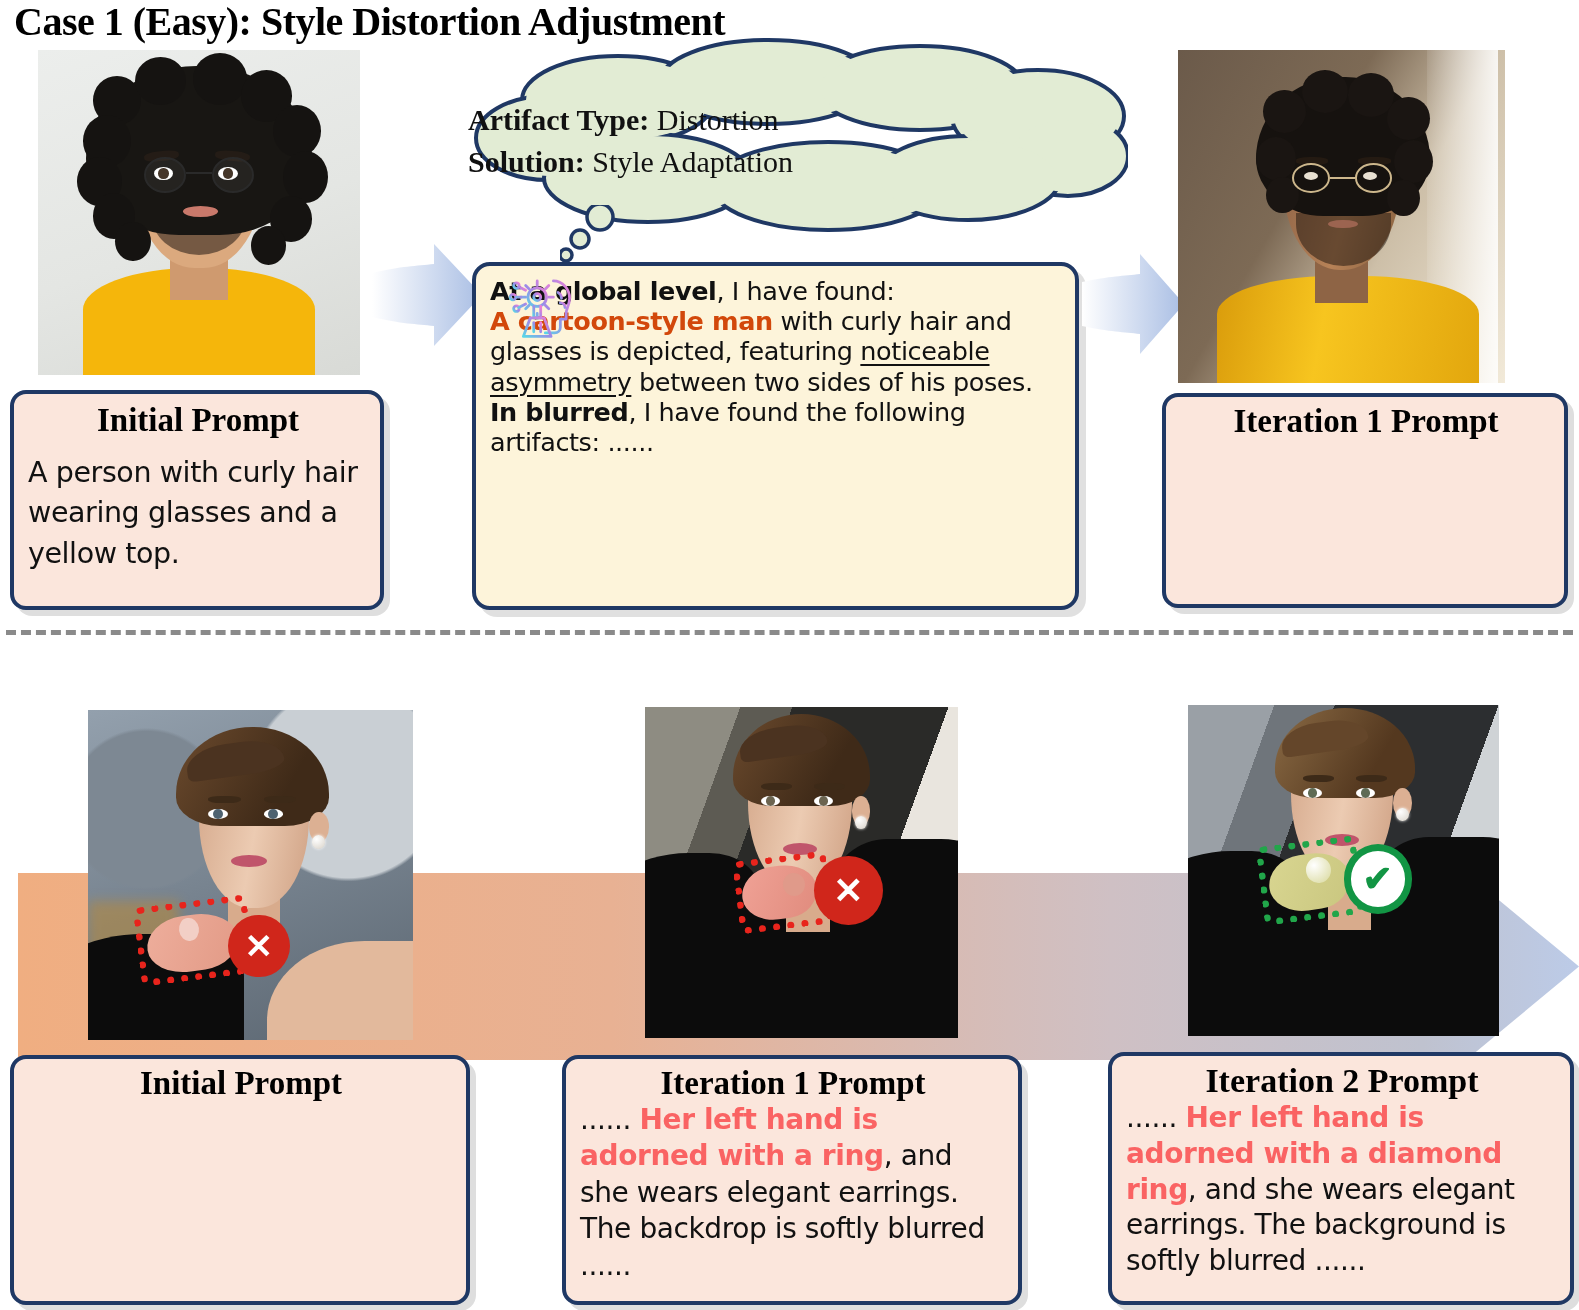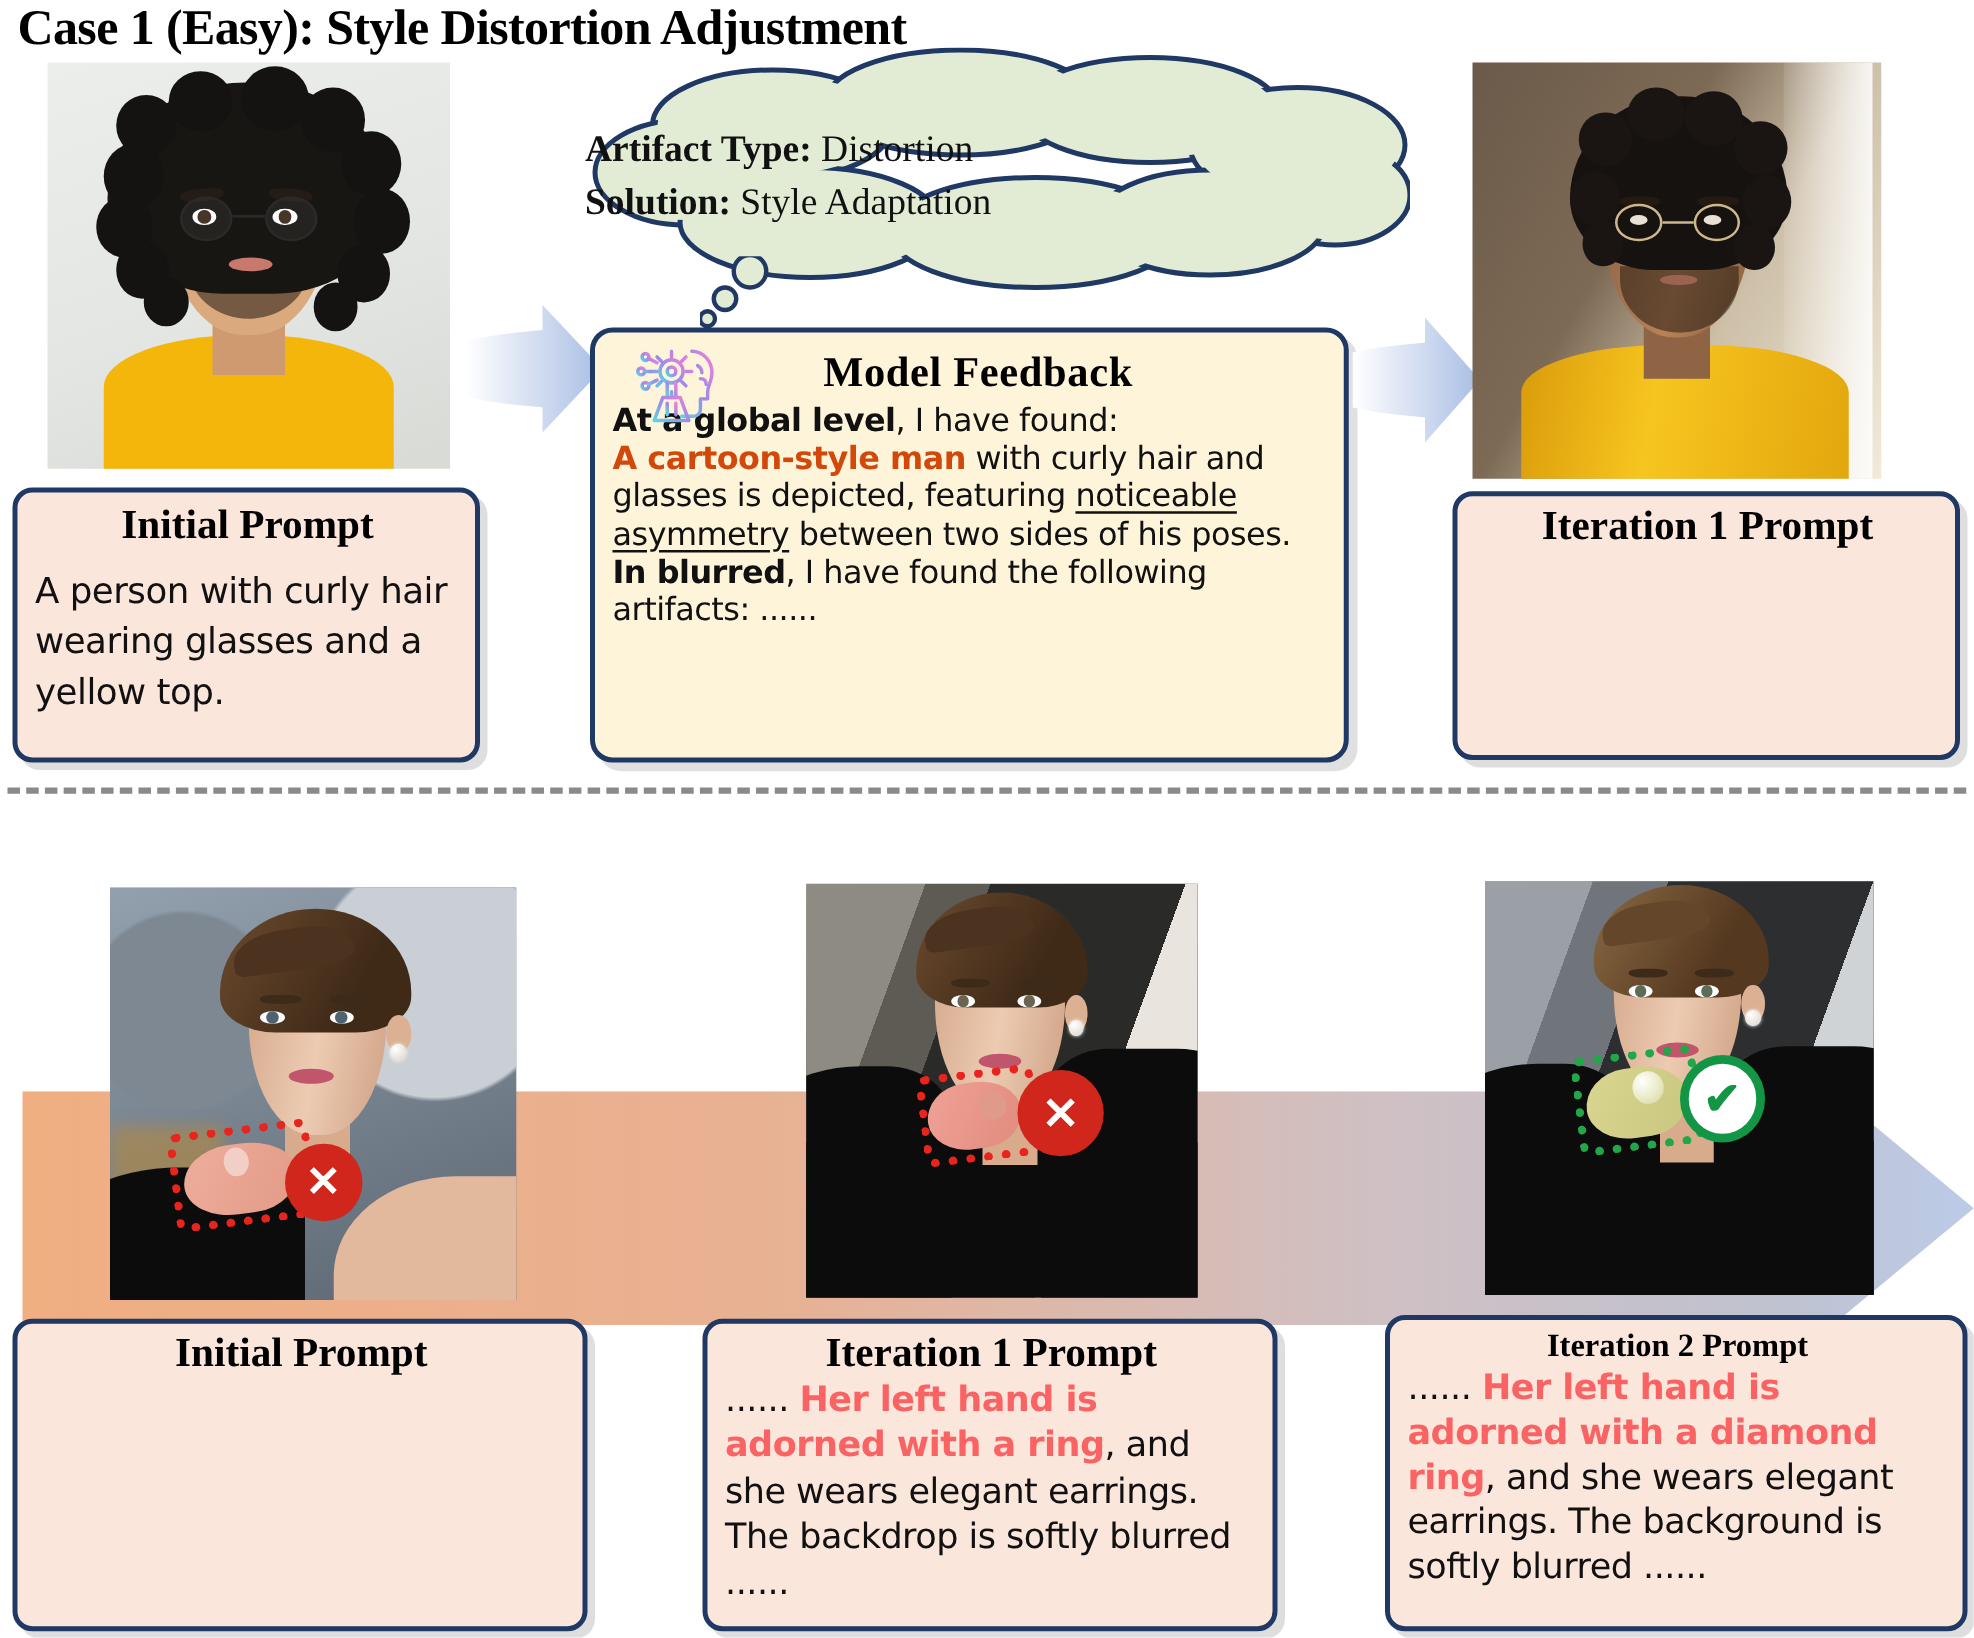--- a/index.html
+++ b/index.html
@@ -206,21 +206,21 @@
 
   #p-initial2 { left:10px; top:1055px; width:460px; height:250px; }
   #p-initial2 .ptitle { font-size:33px; margin-top:0px; }
   #p-initial2 .pbody { font-size:28px; line-height:1.38; margin-top:0px; }
 
   #p-iter1-c2 { left:562px; top:1055px; width:460px; height:250px; }
   #p-iter1-c2 .ptitle { font-size:33px; margin-top:0px; }
   #p-iter1-c2 .pbody { font-size:28px; line-height:1.30; margin-top:0px; }
 
   #p-iter2-c2 { left:1108px; top:1052px; width:466px; height:253px; }
-  #p-iter2-c2 .ptitle { font-size:26px; margin-top:0px; }
+  #p-iter2-c2 .ptitle { font-size:34px; margin-top:0px; }
   #p-iter2-c2 .pbody { font-size:28px; line-height:1.28; margin-top:0px; }
 
   
   #band { position:absolute; left:0px; top:873px; width:1579px; height:187px; }
 </style>
 </head>
 <body>
 
 <div id="page">
 
@@ -329,21 +329,20 @@
         <circle cx="27" cy="20" r="3"></circle>
         <circle cx="9" cy="10" r="2.4"></circle>
           <circle cx="6" cy="20" r="2.4"></circle>
           <circle cx="9" cy="30" r="2.4"></circle>
         <path d="M11 11l6 3M9 20h4M11 29l6-3"></path>
         <path d="M24 28v10h6V28"></path>
         <path d="M21 38h12l6 16H15z"></path>
         <path d="M24 42v8M30 42v8"></path>
       </g>
     </svg>
-    <div class="fb-title">Model  Feedback</div>
     <div class="fb-body">
       <b>At a global level</b><span>, I have found:</span><br>
       <span class="orange">A cartoon-style man</span><span> with curly hair and glasses is depicted, featuring </span><span class="under">noticeable asymmetry</span><span> between two sides of his poses.</span><br>
       <b>In blurred</b><span>, I have found the following artifacts: ......</span>
     </div>
   </div>
 
   <svg class="arrow-svg" style="left:1082px;top:250px;width:104px;height:108px" viewBox="0 0 104 108">
     <defs>
       <linearGradient id="ag2" x1="0" y1="0" x2="1" y2="0">

